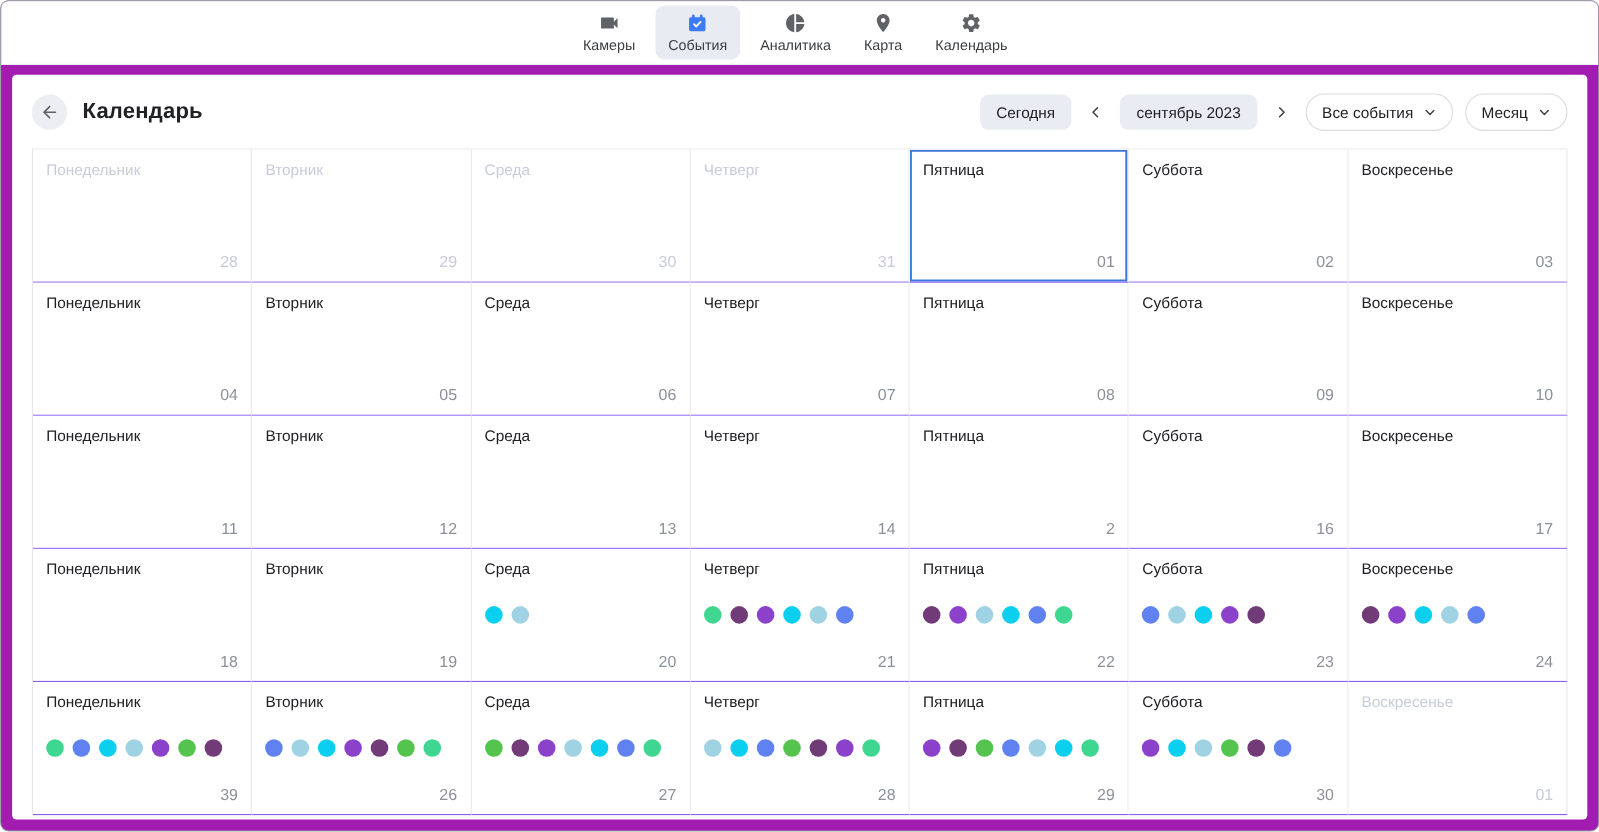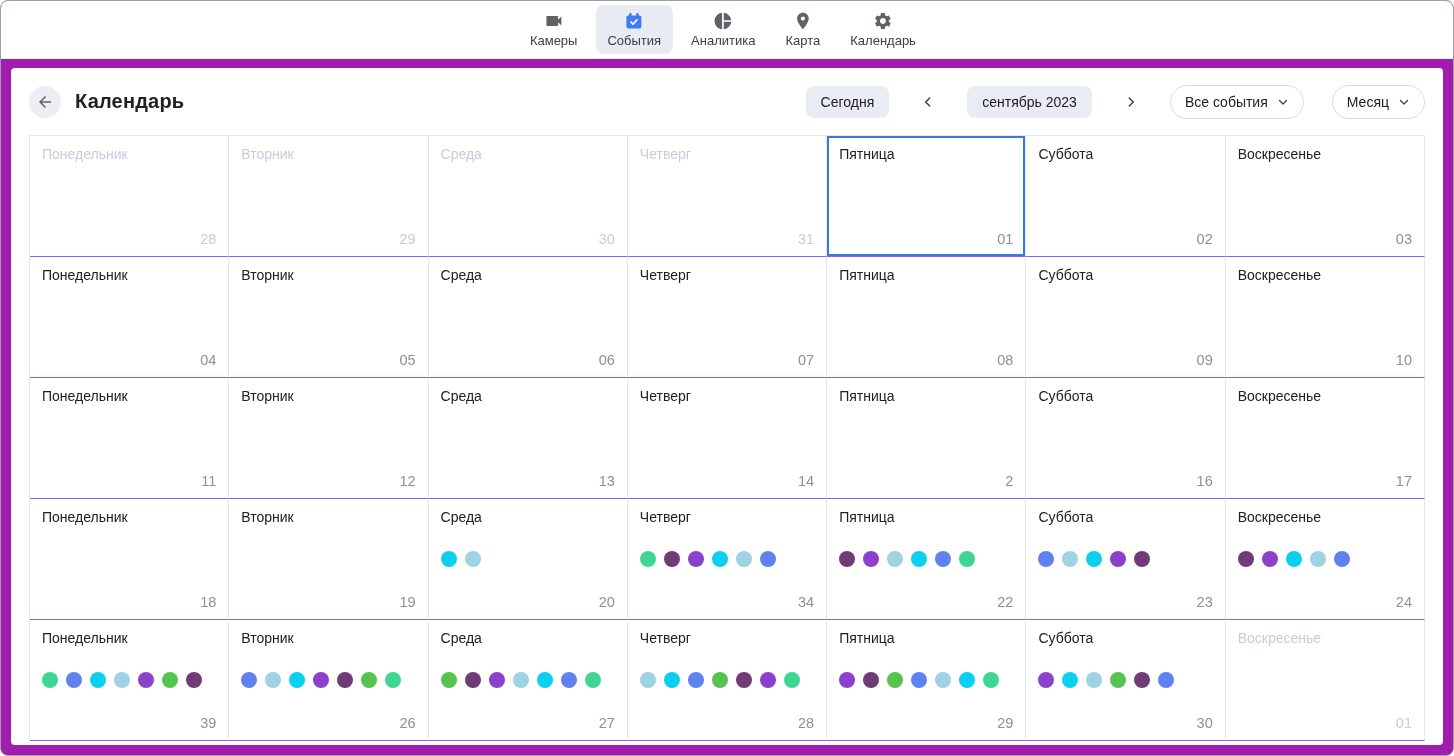--- a/index.html
+++ b/index.html
@@ -31,21 +31,21 @@
 
   
   .main{flex:1;padding:9px 10px 10px;box-sizing:border-box;}
   .card{background:#fff;border-radius:4px;height:100%;box-sizing:border-box;
     padding:0 18px;display:flex;flex-direction:column;}
   .card-header{display:flex;align-items:center;height:67px;flex:0 0 auto;}
   .back-btn{width:32px;height:32px;border-radius:50%;background:#eceef3;display:flex;
     align-items:center;justify-content:center;margin-right:14px;cursor:pointer;color:#5f6368;}
   .back-btn svg{width:18px;height:18px;display:block;}
   .page-title{font-size:20px;font-weight:700;color:#202124;letter-spacing:.2px;}
-  .controls{margin-left:auto;display:flex;align-items:center;gap:28px;}
+  .controls{margin-left:auto;display:flex;align-items:center;gap:11px;}
   .pill{background:#e9ecf3;border-radius:8px;padding:8px 15px;font-size:14px;color:#202124;
     cursor:pointer;white-space:nowrap;}
   .chev-btn{background:none;border:none;padding:4px;cursor:pointer;color:#3c4043;display:flex;}
   .chev-btn svg{width:14px;height:14px;}
   .select-btn{background:#fff;border:1px solid #dadce0;border-radius:18px;padding:8px 14px;
     font-size:14px;color:#202124;display:flex;align-items:center;gap:9px;cursor:pointer;white-space:nowrap;}
   .select-btn svg{width:12px;height:12px;color:#3c4043;}
 
   
   .grid{display:grid;grid-template-columns:repeat(7,1fr);grid-auto-rows:121px;
@@ -252,21 +252,21 @@
           <div class="cell">
             <div class="weekday">Четверг</div>
             <div class="dots">
               <span class="dot" style="background: rgb(63, 214, 146);"></span>
               <span class="dot" style="background: rgb(113, 59, 120);"></span>
               <span class="dot" style="background: rgb(139, 65, 201);"></span>
               <span class="dot" style="background: rgb(11, 207, 238);"></span>
               <span class="dot" style="background: rgb(159, 210, 226);"></span>
               <span class="dot" style="background: rgb(95, 130, 240);"></span>
             </div>
-            <div class="daynum">34</div>
+            <div class="daynum">21</div>
           </div>
           <div class="cell">
             <div class="weekday">Пятница</div>
             <div class="dots">
               <span class="dot" style="background: rgb(113, 59, 120);"></span>
               <span class="dot" style="background: rgb(139, 65, 201);"></span>
               <span class="dot" style="background: rgb(159, 210, 226);"></span>
               <span class="dot" style="background: rgb(11, 207, 238);"></span>
               <span class="dot" style="background: rgb(95, 130, 240);"></span>
               <span class="dot" style="background: rgb(63, 214, 146);"></span>

